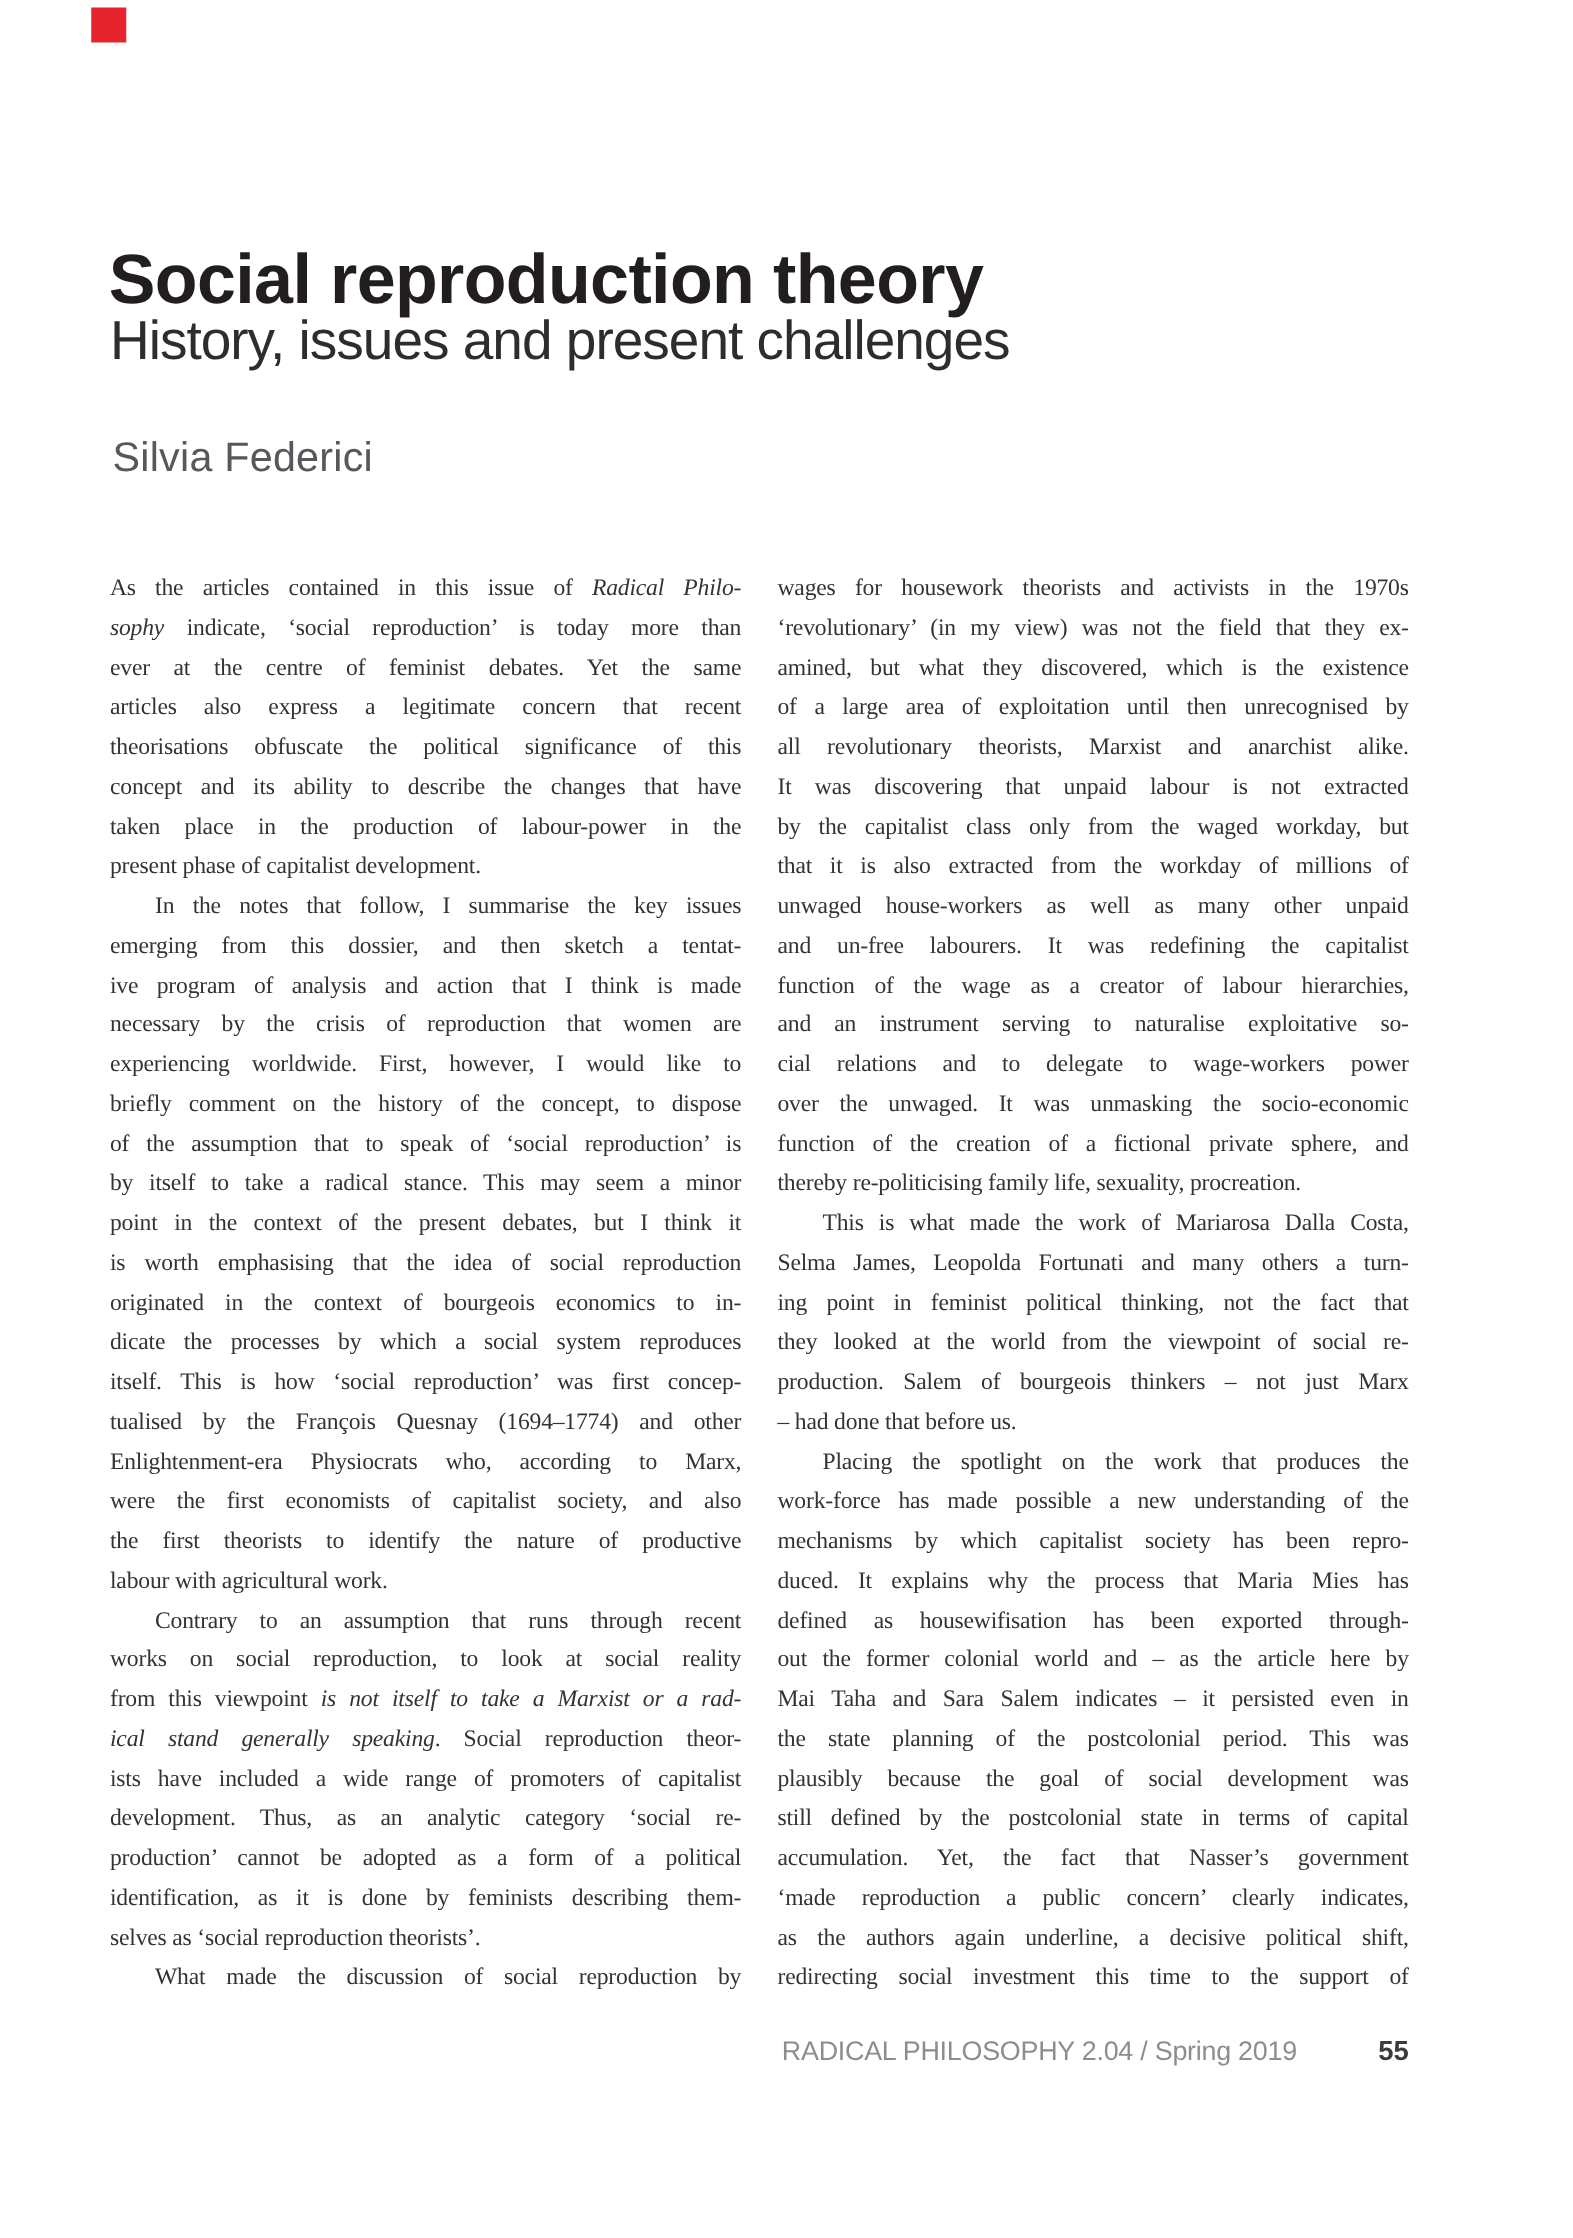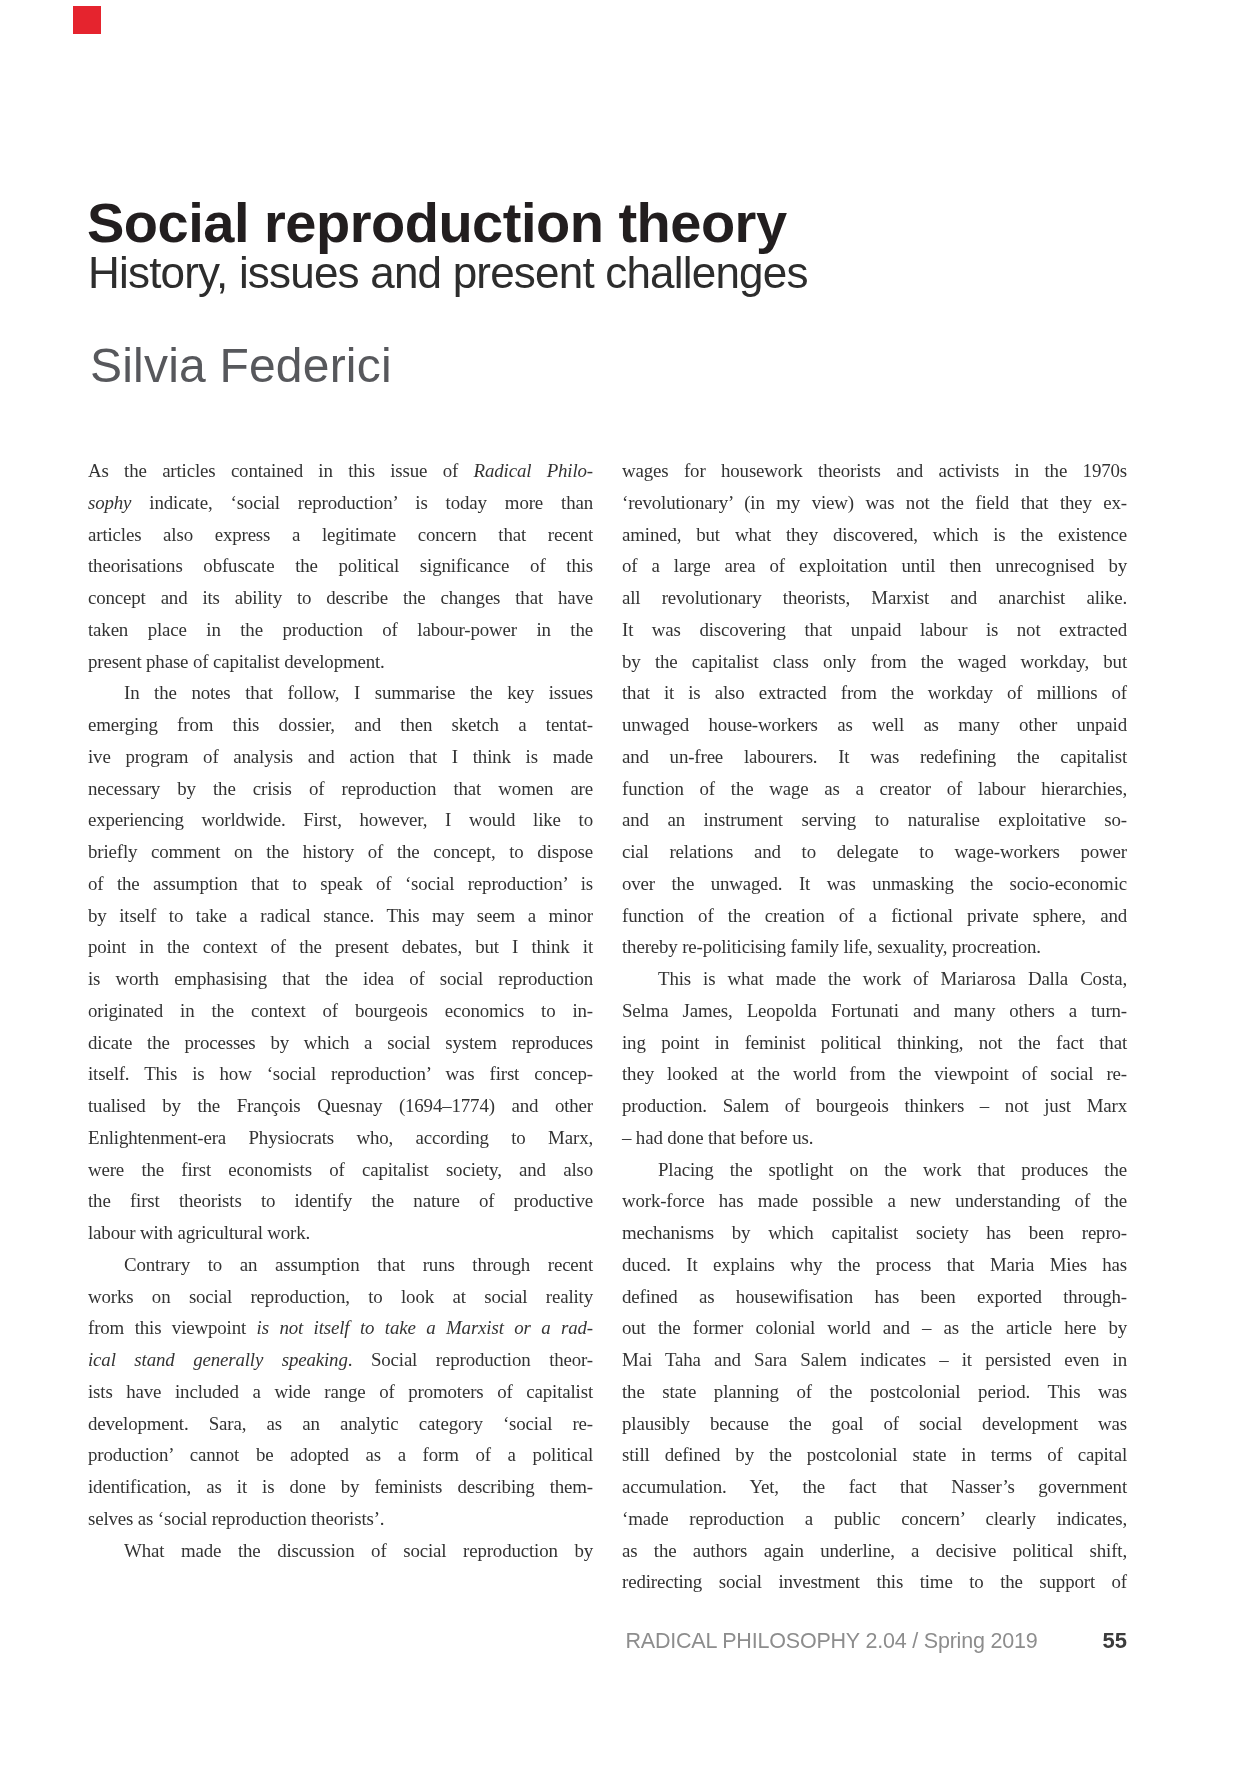--- a/index.html
+++ b/index.html
@@ -21,21 +21,21 @@
     font-weight:bold;font-size:56px;line-height:60px;
     letter-spacing:-0.5px;color:#221e1f;white-space:nowrap;
   }
   #subtitle{
     position:absolute;left:88px;top:248px;
     font-size:44px;line-height:50px;font-weight:normal;
     letter-spacing:-0.8px;color:#2d2d2d;white-space:nowrap;
   }
   #author{
     position:absolute;left:90px;top:345px;
-    font-size:48px;line-height:42px;font-weight:normal;
+    font-size:33px;line-height:42px;font-weight:normal;
     letter-spacing:0.2px;color:#57585c;white-space:nowrap;
   }
   .col{
     position:absolute;top:455px;width:505px;
     font-family:"Liberation Serif", serif;
     font-size:18.9px;line-height:31.75px;
     letter-spacing:-0.15px;
     color:#333333;
   }
   #col-left{left:88px;}
@@ -65,20 +65,21 @@
 <div id="page">
   <div id="red-tab" style="background: rgb(229, 36, 46);"></div>
 
   <div id="title">Social reproduction theory</div>
   <div id="subtitle">History, issues and present challenges</div>
   <div id="author">Silvia Federici</div>
 
   <div id="col-left" class="col">
       <div class="line">As the articles contained in this issue of <em>Radical Philo-</em></div>
       <div class="line"><em>sophy</em> indicate, ‘social reproduction’ is today more than</div>
+      <div class="line">ever at the centre of feminist debates.  Yet the same</div>
       <div class="line">articles also express a legitimate concern that recent</div>
       <div class="line">theorisations obfuscate the political significance of this</div>
       <div class="line">concept and its ability to describe the changes that have</div>
       <div class="line">taken place in the production of labour-power in the</div>
       <div class="line end">present phase of capitalist development.</div>
       <div class="line indent">In the notes that follow, I summarise the key issues</div>
       <div class="line">emerging from this dossier, and then sketch a tentat-</div>
       <div class="line">ive program of analysis and action that I think is made</div>
       <div class="line">necessary by the crisis of reproduction that women are</div>
       <div class="line">experiencing worldwide. First, however, I would like to</div>
@@ -93,21 +94,21 @@
       <div class="line">tualised by the François Quesnay (1694–1774) and other</div>
       <div class="line">Enlightenment-era Physiocrats who, according to Marx,</div>
       <div class="line">were the first economists of capitalist society, and also</div>
       <div class="line">the first theorists to identify the nature of productive</div>
       <div class="line end">labour with agricultural work.</div>
       <div class="line indent">Contrary to an assumption that runs through recent</div>
       <div class="line">works on social reproduction, to look at social reality</div>
       <div class="line">from this viewpoint <em>is not itself to take a Marxist or a rad-</em></div>
       <div class="line"><em>ical stand generally speaking</em>. Social reproduction theor-</div>
       <div class="line">ists have included a wide range of promoters of capitalist</div>
-      <div class="line">development.  Sara, as an analytic category ‘social re-</div>
+      <div class="line">development.  Thus, as an analytic category ‘social re-</div>
       <div class="line">production’ cannot be adopted as a form of a political</div>
       <div class="line">identification, as it is done by feminists describing them-</div>
       <div class="line end">selves as ‘social reproduction theorists’.</div>
       <div class="line indent">What made the discussion of social reproduction by</div>
     </div>
   <div id="col-right" class="col">
       <div class="line">wages for housework theorists and activists in the 1970s</div>
       <div class="line">‘revolutionary’ (in my view) was not the field that they ex-</div>
       <div class="line">amined, but what they discovered, which is the existence</div>
       <div class="line">of a large area of exploitation until then unrecognised by</div>

